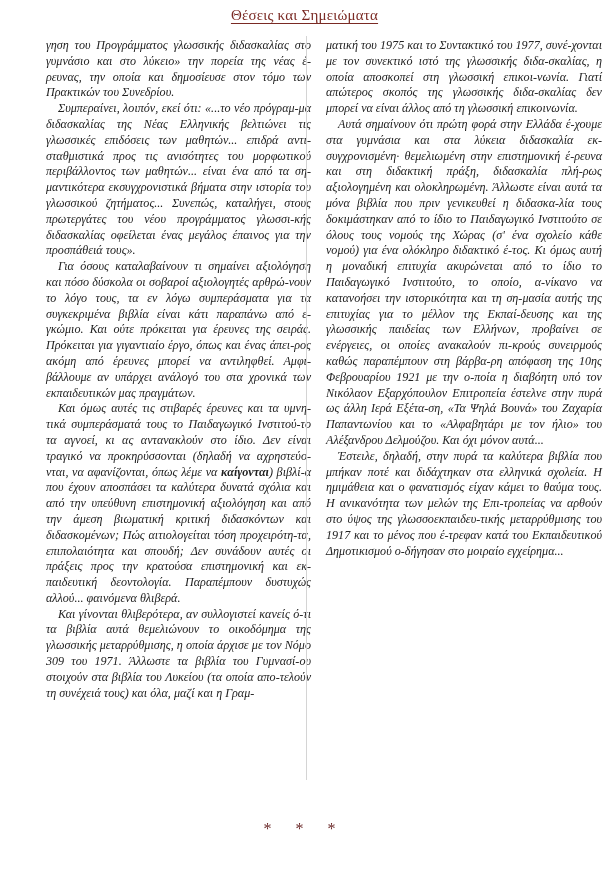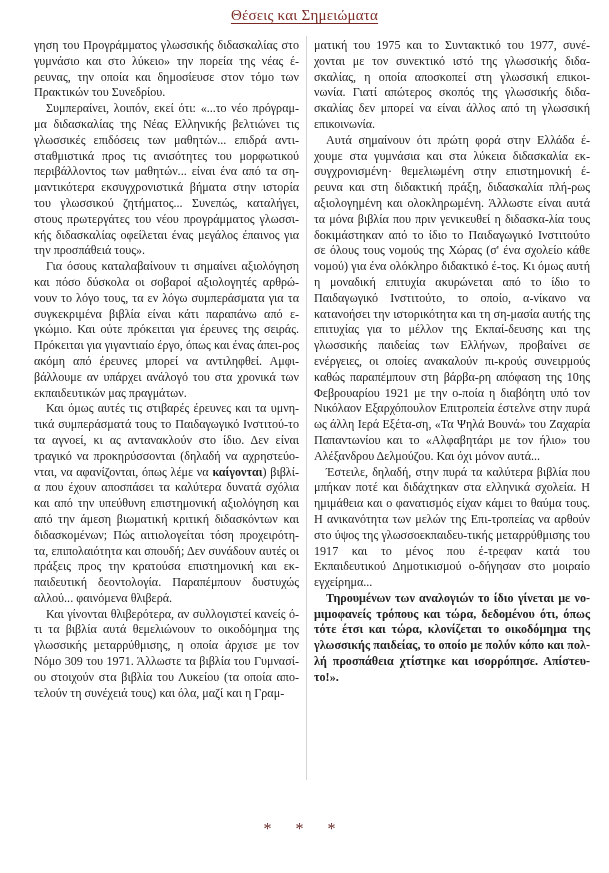--- a/index.html
+++ b/index.html
@@ -1,22 +1,22 @@
 <!DOCTYPE html>
 <html><head>
 <meta charset="utf-8">
 <style>
   html, body { margin:0; padding:0; background:#ffffff; }
   body { width:609px; height:873px; position:relative; overflow:hidden;
          font-family:"Liberation Serif","DejaVu Serif",serif; color:#222; }
   .header { position:absolute; top:6px; left:0; width:609px; text-align:center; }
   .header-title { font-size:15px; color:#7a2a24; text-decoration:underline;
                   text-underline-offset:3px; font-style:normal; letter-spacing:0.2px; }
-  .col { position:absolute; top:38px; font-size:12.1px;
-         line-height:15.8px; text-align:justify; hyphens:manual; }
+  .col { position:absolute; top:38px; font-style:italic; font-size:12.1px;
+         line-height:15.8px; text-align:justify; hyphens:manual;margin-left:12px; }
   .col-left { left:34px; width:265px; }
   .col-right { left:314px; width:276px; }
   .divider { position:absolute; left:306px; top:36px; width:1px; height:744px; background:#d4d4d4; }
   p { margin:0; }
   p.indent { text-indent:12px; }
   .bold { font-weight:bold; }
   .stars { position:absolute; top:820px; left:0; width:609px; text-align:center;
            font-size:16px; color:#6b2a2a; letter-spacing:10px; font-style:normal; }
 </style>
 </head>
@@ -33,16 +33,15 @@
   <p class="indent"><span>Και όμως αυτές τις στιβαρές έρευνες και τα υμνη-τικά συμπεράσματά τους το Παιδαγωγικό Ινστιτού-το τα αγνοεί, κι ας αντανακλούν στο ίδιο. Δεν είναι τραγικό να προκηρύσσονται (δηλαδή να αχρηστεύο-νται, να αφανίζονται, όπως λέμε να </span><span class="bold">καίγονται</span><span>) βιβλί-α που έχουν αποσπάσει τα καλύτερα δυνατά σχόλια και από την υπεύθυνη επιστημονική αξιολόγηση και από την άμεση βιωματική κριτική διδασκόντων και διδασκομένων; Πώς αιτιολογείται τόση προχειρότη-τα, επιπολαιότητα και σπουδή; Δεν συνάδουν αυτές οι πράξεις προς την κρατούσα επιστημονική και εκ-παιδευτική δεοντολογία. Παραπέμπουν δυστυχώς αλλού... φαινόμενα θλιβερά.</span></p>
   <p class="indent">Και γίνονται θλιβερότερα, αν συλλογιστεί κανείς ό-τι τα βιβλία αυτά θεμελιώνουν το οικοδόμημα της γλωσσικής μεταρρύθμισης, η οποία άρχισε με τον Νόμο 309 του 1971. Άλλωστε τα βιβλία του Γυμνασί-ου στοιχούν στα βιβλία του Λυκείου (τα οποία απο-τελούν τη συνέχειά τους) και όλα, μαζί και η Γραμ-</p>
 </div>
 
 <div class="divider"></div>
 
 <div class="col col-right">
   <p>ματική του 1975 και το Συντακτικό του 1977, συνέ-χονται με τον συνεκτικό ιστό της γλωσσικής διδα-σκαλίας, η οποία αποσκοπεί στη γλωσσική επικοι-νωνία. Γιατί απώτερος σκοπός της γλωσσικής διδα-σκαλίας δεν μπορεί να είναι άλλος από τη γλωσσική επικοινωνία.</p>
   <p class="indent">Αυτά σημαίνουν ότι πρώτη φορά στην Ελλάδα έ-χουμε στα γυμνάσια και στα λύκεια διδασκαλία εκ-συγχρονισμένη· θεμελιωμένη στην επιστημονική έ-ρευνα και στη διδακτική πράξη, διδασκαλία πλή-ρως αξιολογημένη και ολοκληρωμένη. Άλλωστε είναι αυτά τα μόνα βιβλία που πριν γενικευθεί η διδασκα-λία τους δοκιμάστηκαν από το ίδιο το Παιδαγωγικό Ινστιτούτο σε όλους τους νομούς της Χώρας (σ' ένα σχολείο κάθε νομού) για ένα ολόκληρο διδακτικό έ-τος. Κι όμως αυτή η μοναδική επιτυχία ακυρώνεται από το ίδιο το Παιδαγωγικό Ινστιτούτο, το οποίο, α-νίκανο να κατανοήσει την ιστορικότητα και τη ση-μασία αυτής της επιτυχίας για το μέλλον της Εκπαί-δευσης και της γλωσσικής παιδείας των Ελλήνων, προβαίνει σε ενέργειες, οι οποίες ανακαλούν πι-κρούς συνειρμούς καθώς παραπέμπουν στη βάρβα-ρη απόφαση της 10ης Φεβρουαρίου 1921 με την ο-ποία η διαβόητη υπό τον Νικόλαον Εξαρχόπουλον Επιτροπεία έστελνε στην πυρά ως άλλη Ιερά Εξέτα-ση, «Τα Ψηλά Βουνά» του Ζαχαρία Παπαντωνίου και το «Αλφαβητάρι με τον ήλιο» του Αλέξανδρου Δελμούζου. Και όχι μόνον αυτά...</p>
   <p class="indent">Έστειλε, δηλαδή, στην πυρά τα καλύτερα βιβλία που μπήκαν ποτέ και διδάχτηκαν στα ελληνικά σχολεία. Η ημιμάθεια και ο φανατισμός είχαν κάμει το θαύμα τους. Η ανικανότητα των μελών της Επι-τροπείας να αρθούν στο ύψος της γλωσσοεκπαιδευ-τικής μεταρρύθμισης του 1917 και το μένος που έ-τρεφαν κατά του Εκπαιδευτικού Δημοτικισμού ο-δήγησαν στο μοιραίο εγχείρημα...</p>
-  <p class="indent bold">Τηρουμένων των αναλογιών το ίδιο γίνεται με νο-μιμοφανείς τρόπους και τώρα, δεδομένου ότι, όπως τότε έτσι και τώρα, κλονίζεται το οικοδόμημα της γλωσσικής παιδείας, το οποίο με πολύν κόπο και πολ-λή προσπάθεια χτίστηκε και ισορρόπησε. Απίστευ-το!».</p>
 </div>
 
 <div class="stars">* * *</div>
 
 </body></html>

